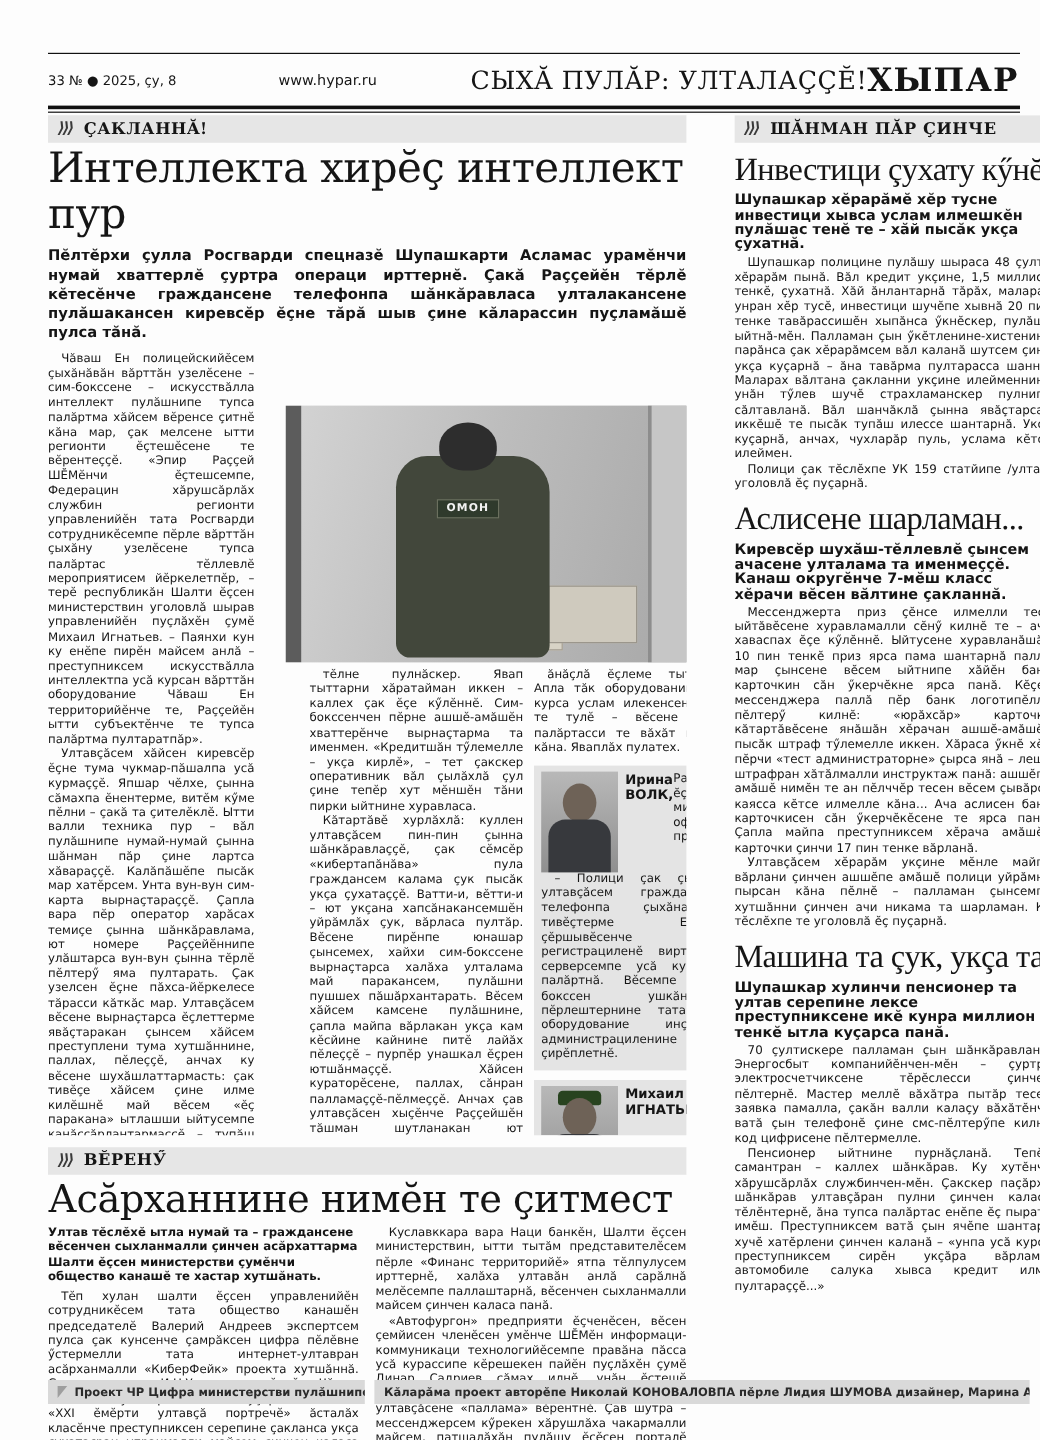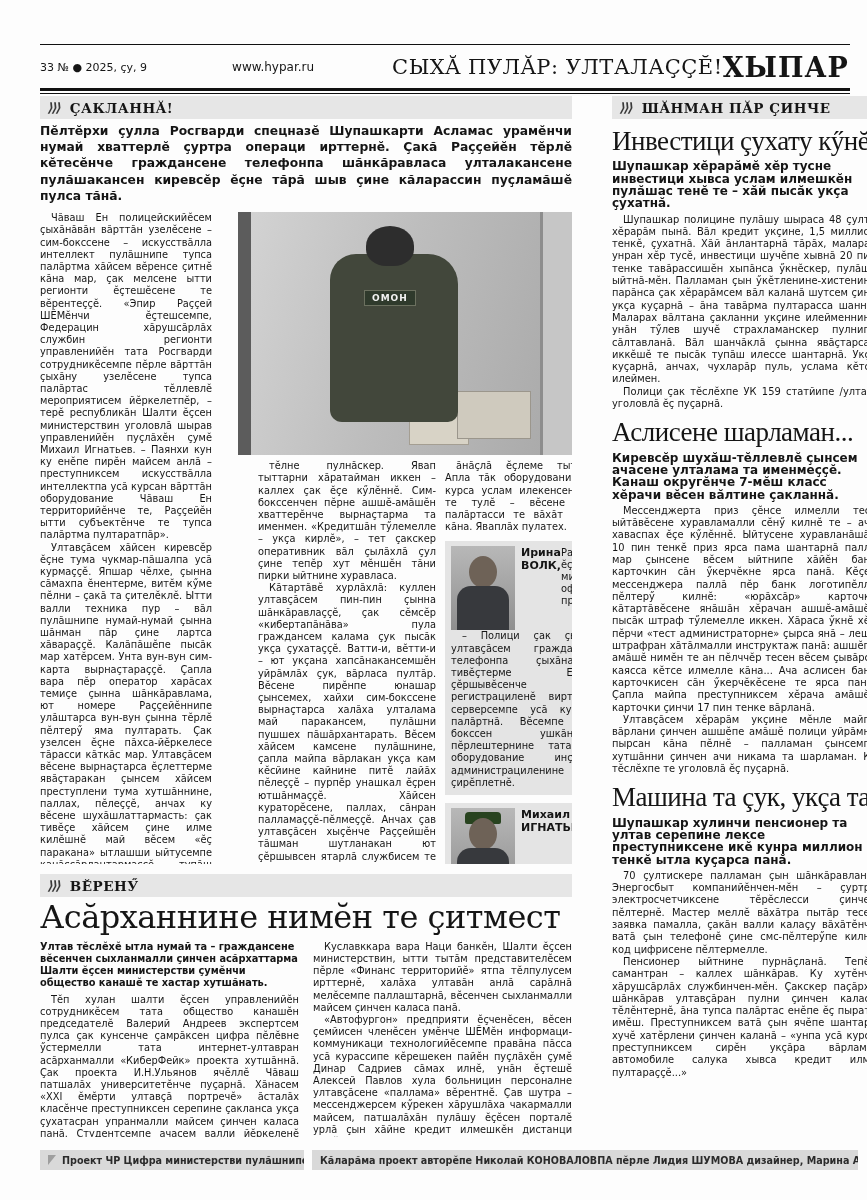--- a/index.html
+++ b/index.html
@@ -26,22 +26,22 @@
   h1{font-family:"DejaVu Serif",serif;font-weight:normal;font-size:35px;line-height:1.08;margin:3px 0 6px 0;letter-spacing:-.5px;}
   .lead{font-weight:bold;font-size:12.3px;line-height:1.32;margin:0 0 8px 0;text-align:justify;}
   .cols{display:flex;gap:26px;height:652px;overflow:hidden;}
   .col p{font-size:9.8px;line-height:12.2px;text-align:justify;margin:0;text-indent:11px;}
   .c1{width:172px;flex:none;overflow:hidden;}
   .colwrap{width:351px;flex:none;display:flex;flex-direction:column;}
   .subcols{display:flex;gap:9px;flex:1;overflow:hidden;margin-top:5px;}
   .c2{width:178px;flex:none;overflow:hidden;margin-left:20px;}
   .c3{width:164px;flex:none;overflow:hidden;}
   
-  .photo{position:relative;width:351px;height:243px;flex:none;overflow:hidden;
-         background:linear-gradient(105deg,#d4d4d4 0%,#bdbdbd 45%,#a6a6a6 100%);}
+  .photo{position:relative;width:351px;height:214px;flex:none;overflow:hidden;
+         background:linear-gradient(105deg,#d4d4d4 0%,#bdbdbd 45%,#a6a6a6 100%);margin-top:44px;}
   .ph-frame{position:absolute;left:0;top:0;width:13px;height:100%;background:#5c5c5c;}
   .ph-door{position:absolute;right:0;top:0;width:46px;height:100%;background:#c6c6c6;border-left:3px solid #8d8d8d;}
   .ph-box1{position:absolute;right:58px;bottom:16px;width:72px;height:46px;background:#cfcabe;border:1px solid #9b968c;}
   .ph-box2{position:absolute;right:120px;bottom:10px;width:58px;height:34px;background:#d8d3c6;border:1px solid #a49e92;}
   .officer{position:absolute;left:92px;top:42px;width:128px;height:168px;background:#42473b;border-radius:26px 30px 10px 12px;}
   .helmet{position:absolute;left:128px;top:14px;width:48px;height:40px;background:#2d2d2d;border-radius:50% 50% 42% 42%;}
   .omon-patch{position:absolute;left:126px;top:78px;background:#2f3a2c;color:#f2f2f2;font-size:9px;font-weight:bold;
               letter-spacing:1px;padding:2px 7px;border:1px solid #6b705f;}
   
   .qbox{background:#e4e4e4;padding:5px 6px 6px 6px;margin-top:8px;}
@@ -74,37 +74,38 @@
   .ribbon{width:0;height:0;border-style:solid;flex:none;}
   .rib-l{border-width:10px 8px 0 0;border-color:#9e9e9e transparent transparent transparent;margin-right:6px;}
 </style>
 </head>
 <body>
 
 <div class="page">
 
   <div class="topline"></div>
   <div class="mh-row">
-    <span class="issue">33 № ● 2025, çу, 9</span>
+    <span class="issue">33 № ● 2025, çу, 8</span>
     <span class="site">www.hypar.ru</span>
     <span class="slogan">СЫХĂ ПУЛĂР: УЛТАЛАÇÇĔ!</span>
     <span class="brand">ХЫПАР</span>
     <span class="vsep"></span>
 
   </div>
   <div class="dbl">
     <div class="r1"></div>
     <div class="r2"></div>
   </div>
 
   <section class="left-region">
     <div class="tagbar">
       <span class="chev"></span>
       <span class="tagtext">ÇАКЛАННĂ!</span>
     </div>
+    <h1>Интеллекта хирĕç интеллект пур</h1>
     <p class="lead">Пĕлтĕрхи çулла Росгварди спецназĕ Шупашкарти Асламас урамĕнчи нумай хваттерлĕ çуртра операци ирттернĕ. Çакă Раççейĕн тĕрлĕ кĕтесĕнче граждансене телефонпа шăнкăравласа улталакансене пулăшакансен киревсĕр ĕçне тăрă шыв çине кăларассин пуçламăшĕ пулса тăнă.</p>
 
     <div class="cols">
       <div class="col c1">
         <p>Чăваш Ен полицейскийĕсем çыхăнăвăн вăрттăн узелĕсене – сим-бокссене – искусствăлла интеллект пулăшнипе тупса палăртма хăйсем вĕренсе çитнĕ кăна мар, çак мелсене ытти регионти ĕçтешĕсене те вĕрентеççĕ. «Эпир Раççей ШĔМĕнчи ĕçтешсемпе, Федерацин хăрушсăрлăх службин регионти управленийĕн тата Росгварди сотрудникĕсемпе пĕрле вăрттăн çыхăну узелĕсене тупса палăртас тĕллевлĕ мероприятисем йĕркелетпĕр, – терĕ республикăн Шалти ĕçсен министерствин уголовлă шырав управленийĕн пуçлăхĕн çумĕ Михаил Игнатьев. – Паянхи кун ку енĕпе пирĕн майсем анлă – преступниксем искусствăлла интеллектпа усă курсан вăрттăн оборудование Чăваш Ен территорийĕнче те, Раççейĕн ытти субъектĕнче те тупса палăртма пултаратпăр».</p>
         <p>Ултавçăсем хăйсен киревсĕр ĕçне тума чукмар-пăшалпа усă курмаççĕ. Япшар чĕлхе, çынна сăмахпа ĕнентерме, витĕм кӳме пĕлни – çакă та çителĕклĕ. Ытти валли техника пур – вăл пулăшнипе нумай-нумай çынна шăнман пăр çине лартса хăвараççĕ. Калăпăшĕпе пысăк мар хатĕрсем. Унта вун-вун сим-карта вырнаçтараççĕ. Çапла вара пĕр оператор харăсах темиçе çынна шăнкăравлама, ют номере Раççейĕннипе улăштарса вун-вун çынна тĕрлĕ пĕлтерӳ яма пултарать. Çак узелсен ĕçне пăхса-йĕркелесе тăрасси кăткăс мар. Ултавçăсем вĕсене вырнаçтарса ĕçлеттерме явăçтаракан çынсем хăйсем преступлени тума хутшăннине, паллах, пĕлеççĕ, анчах ку вĕсене шухăшлаттармасть: çак тивĕçе хăйсем çине илме килĕшнĕ май вĕсем «ĕç паракана» ытлашши ыйтусемпе канăçсăрлантармаççĕ – тупăш илсе пултăр.</p>
 
       </div>
       <div class="colwrap">
         <div class="photo">

